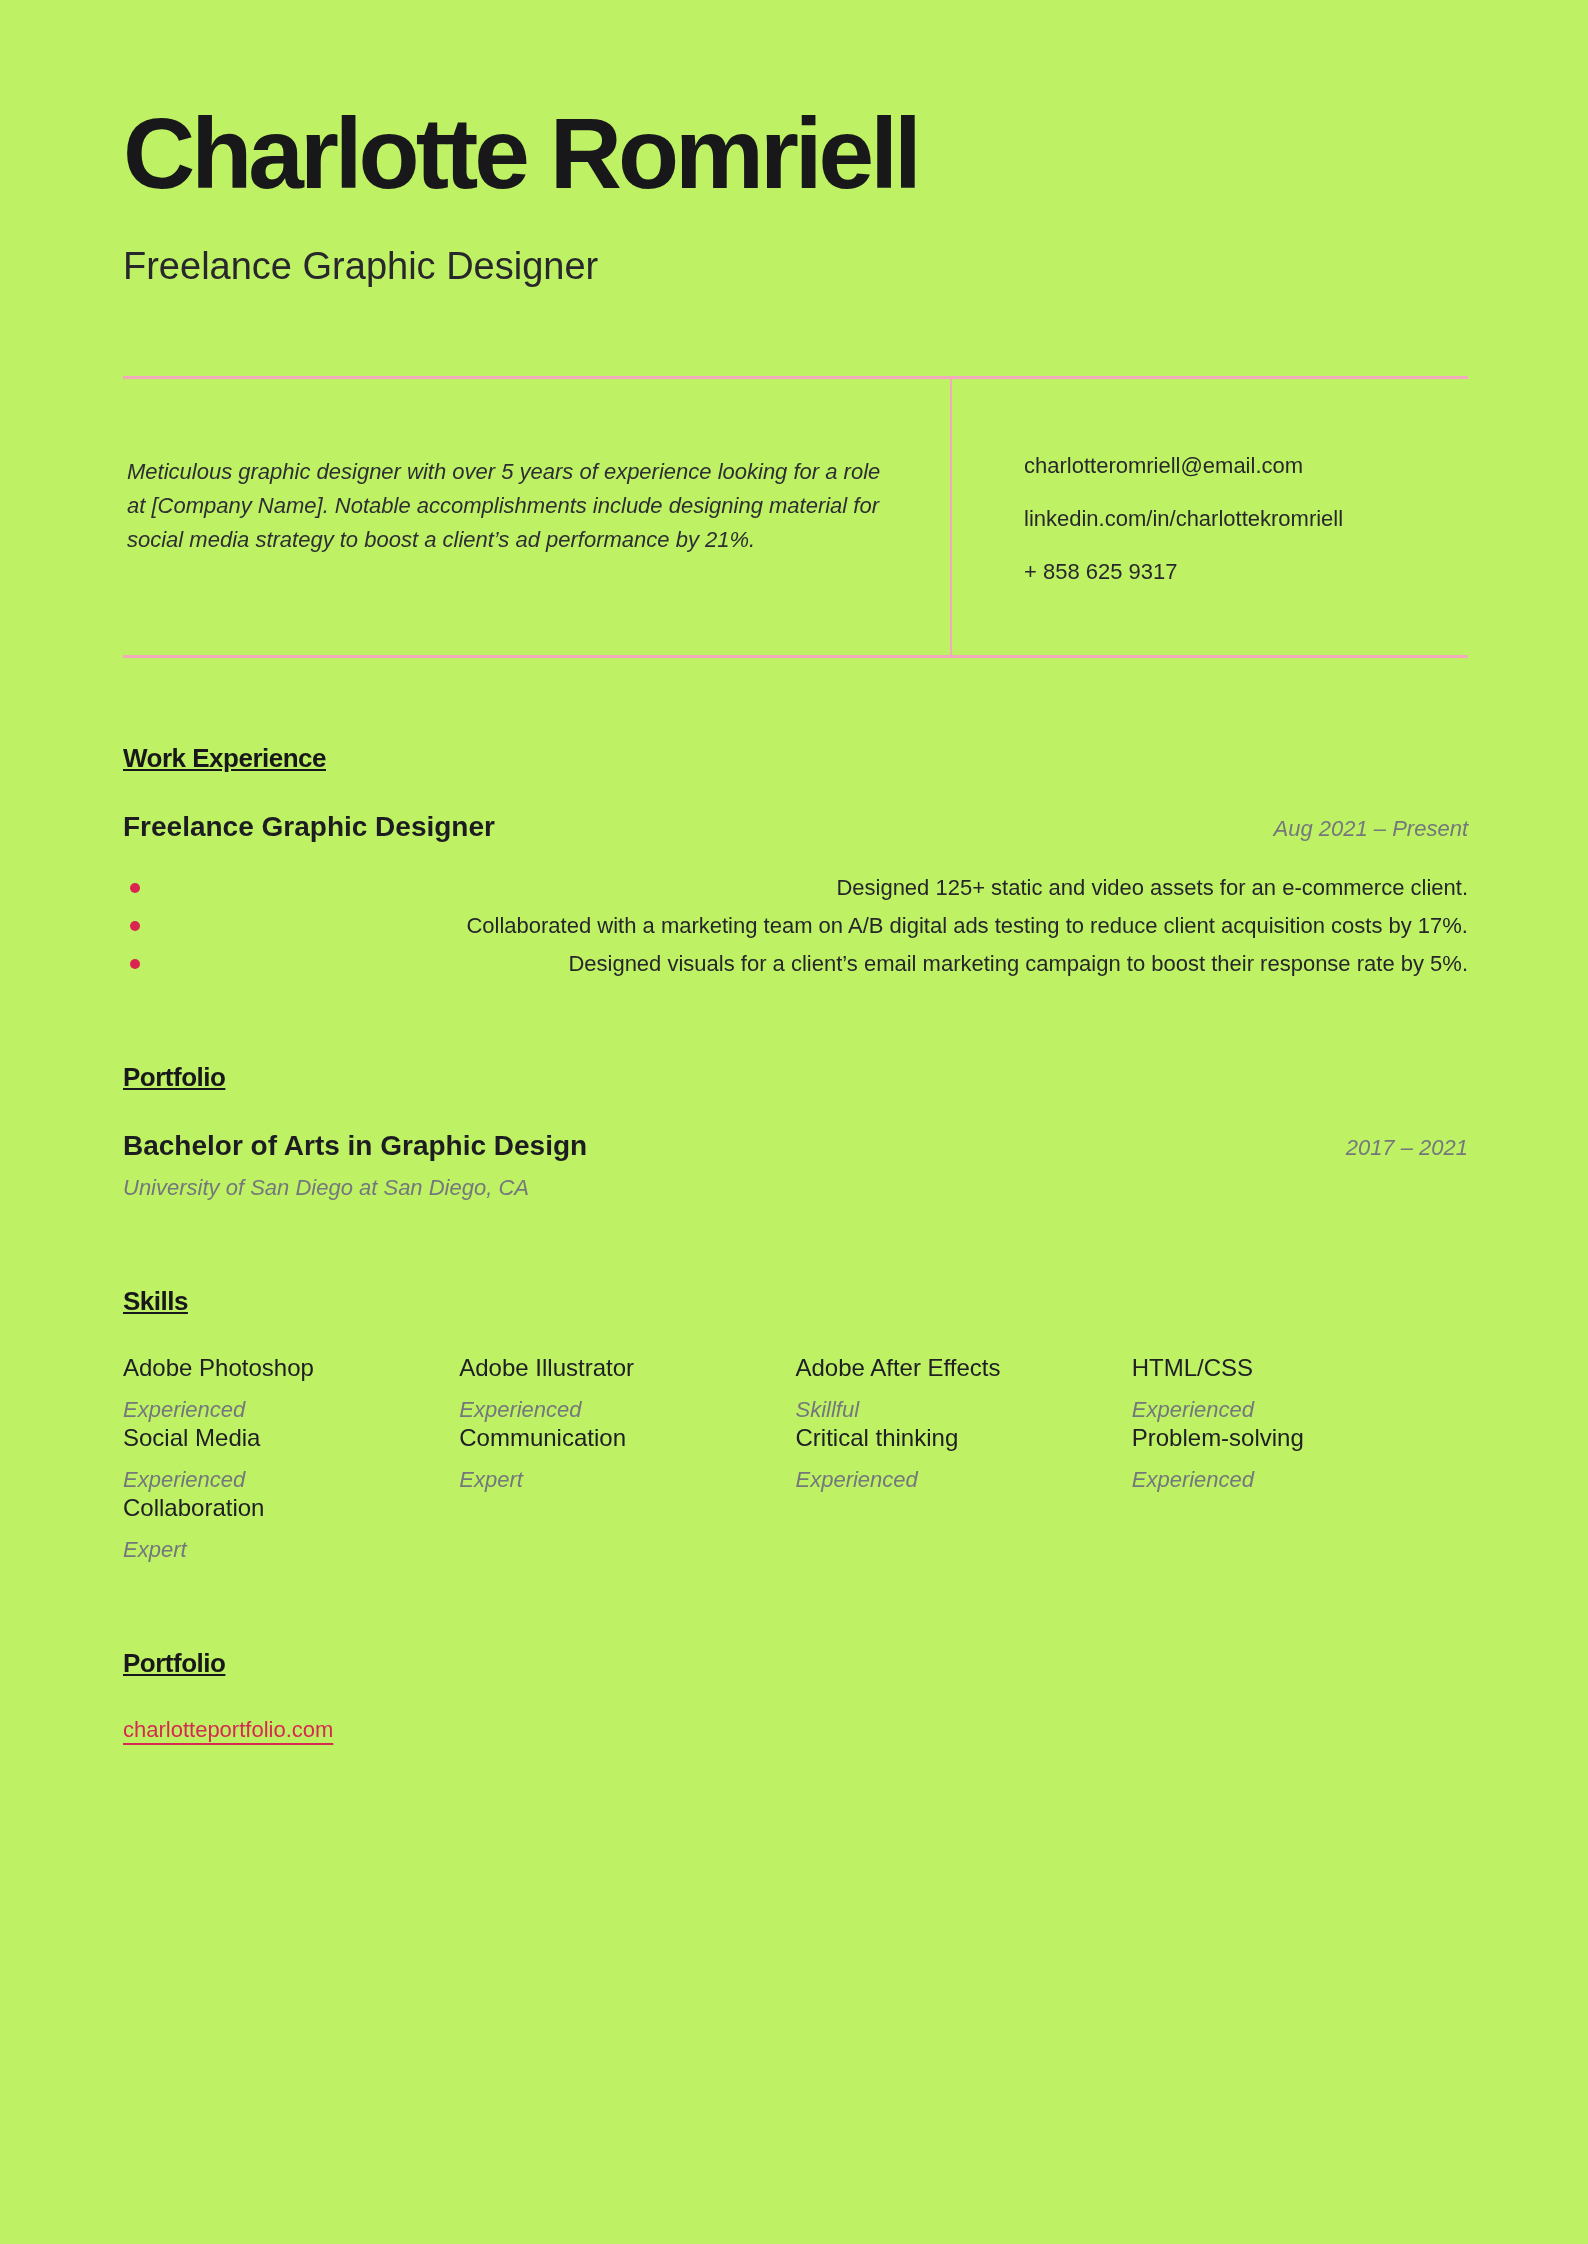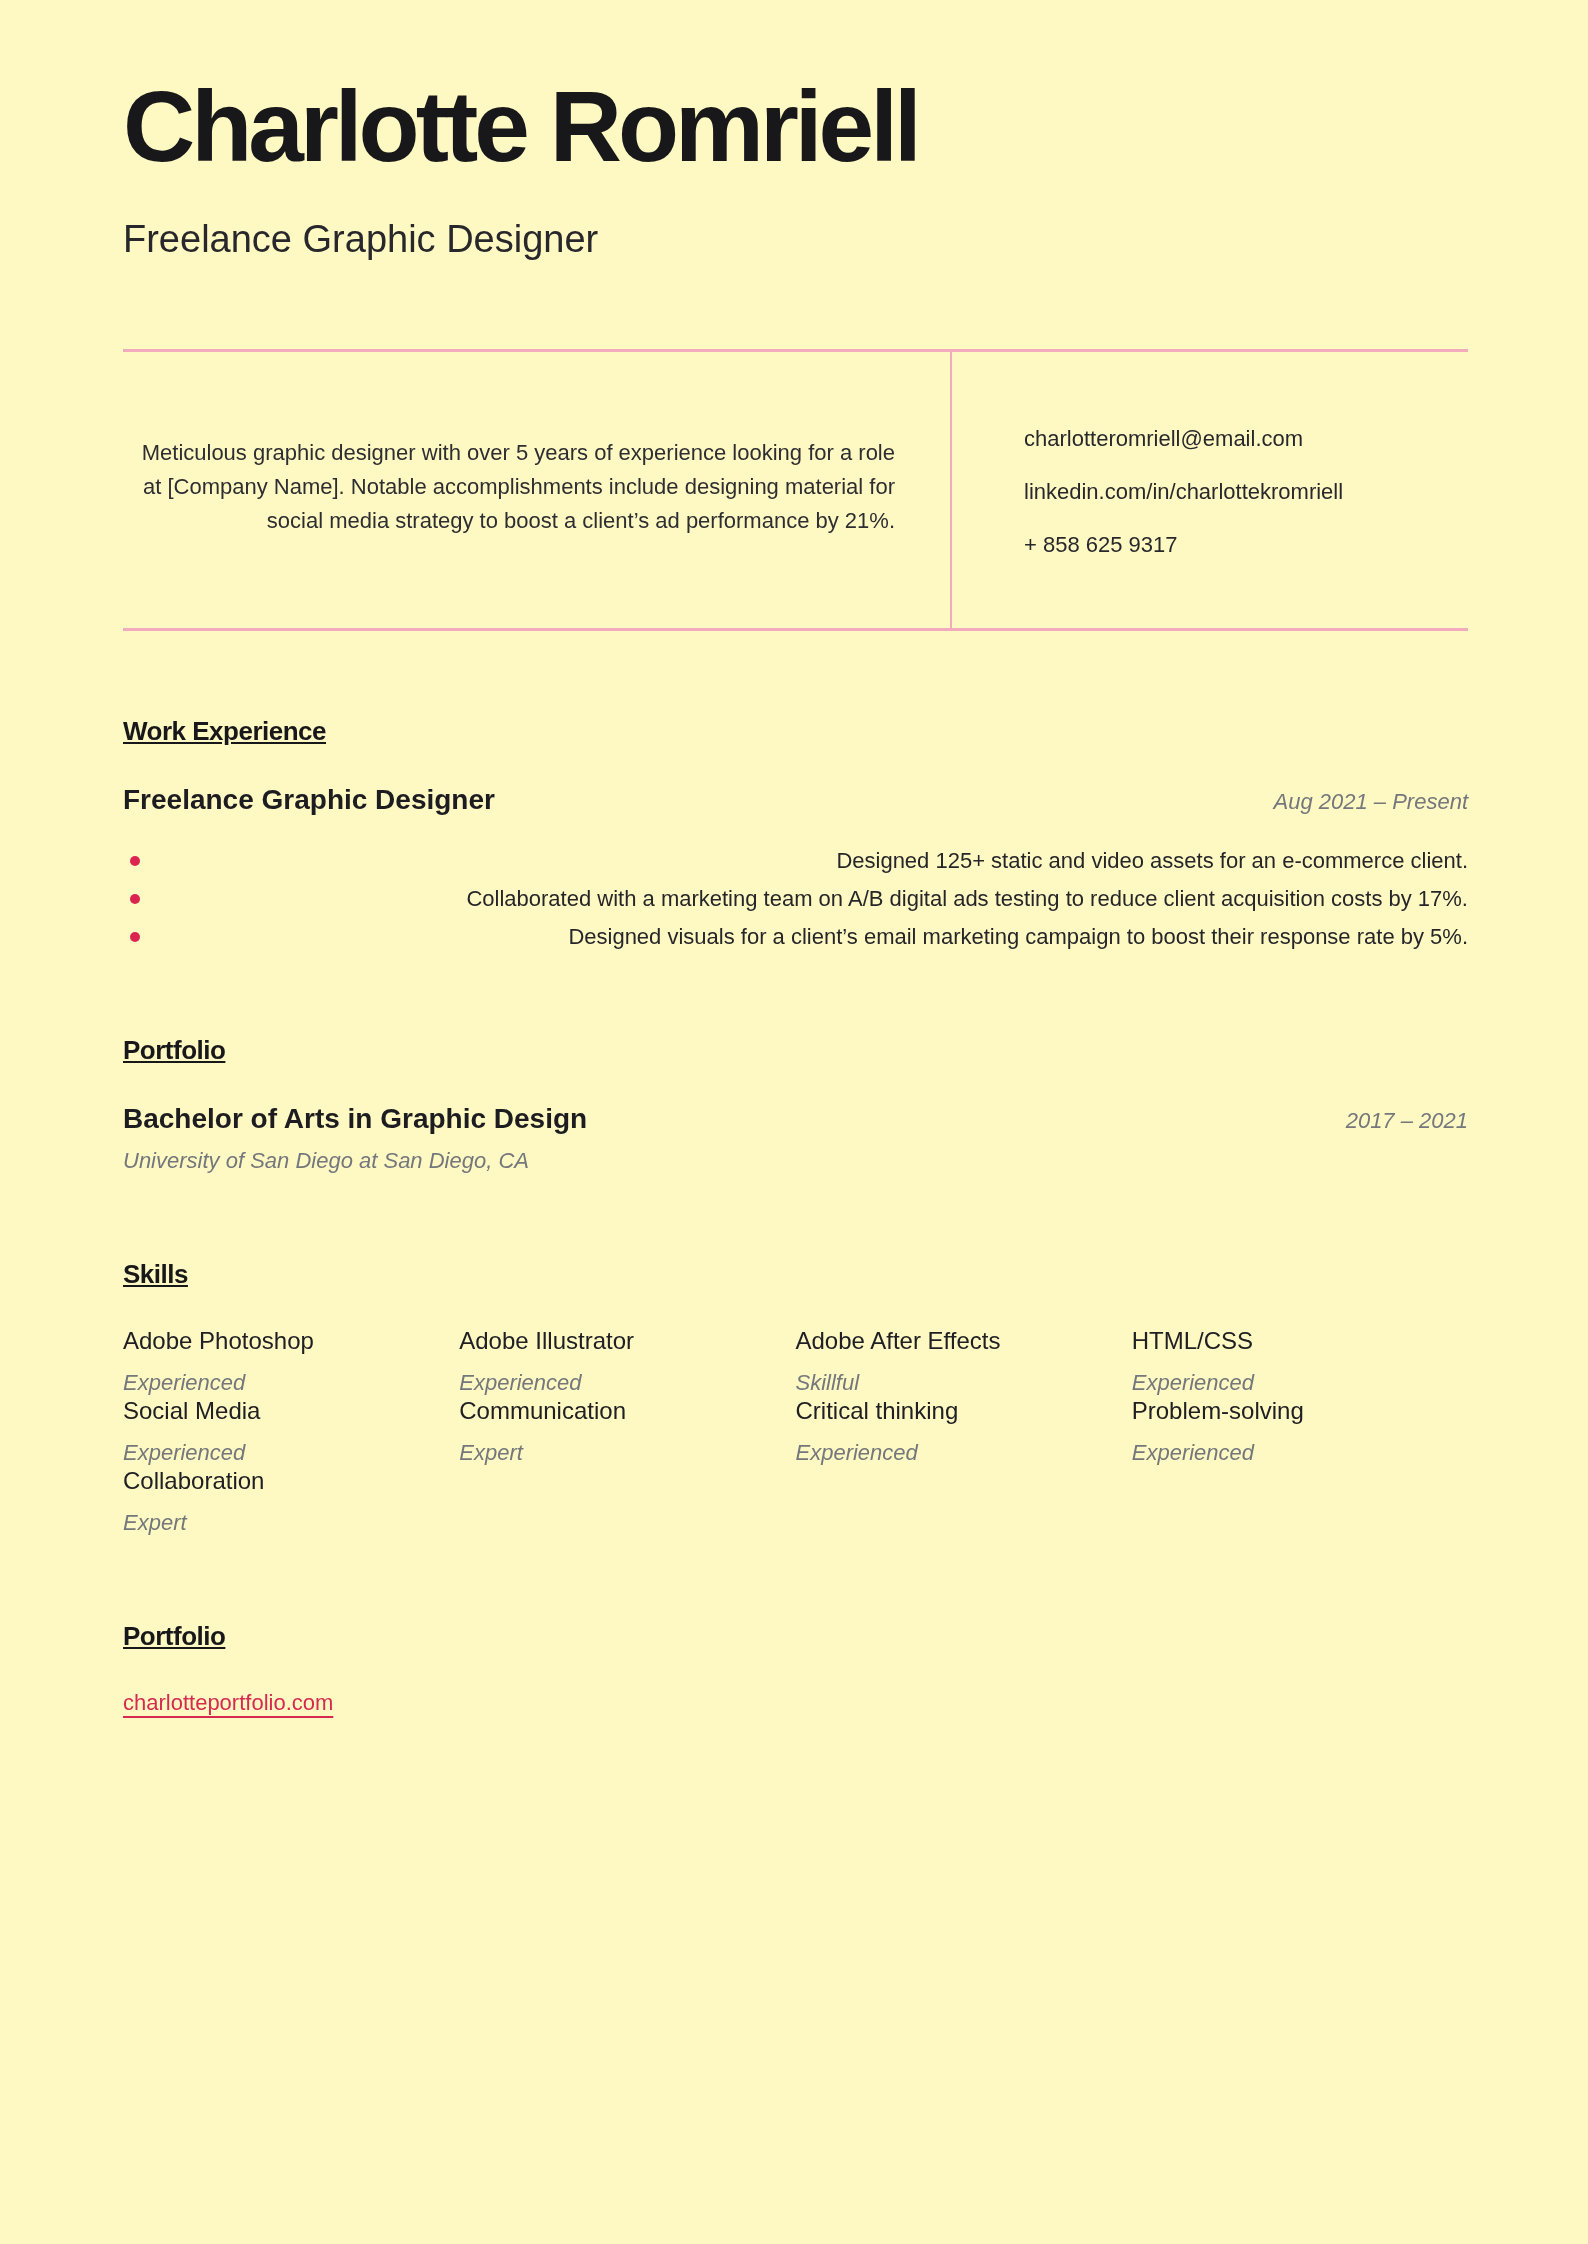--- a/index.html
+++ b/index.html
@@ -1,24 +1,24 @@
 <!DOCTYPE html>
 <html><head>
 <meta charset="utf-8">
 <style>
   html,body { margin:0; padding:0; background:#ffffff; }
   .page {
     position:relative;
     width:1588px; height:2244px;
     box-sizing:border-box;
-    padding:76px 120px 0 123px;
+    padding:103px 120px 0 123px;
     font-family:"Liberation Sans", sans-serif;
     color:#26262a;
     overflow:hidden;
-    background:#fef9c3;
+    background:#bef264;
   }
   h1.name {
     margin:0;
     font-size:100px;
     line-height:1;
     font-weight:bold;
     letter-spacing:-4px;
     color:#18181a;
   }
   .subtitle {
@@ -33,26 +33,26 @@
     border-top:3px solid #f2abbc;
     border-bottom:3px solid #f2abbc;
   }
   .intro-left {
     width:829px;
     box-sizing:border-box;
     border-right:2px solid #f2abbc;
     padding:72px 40px 70px 0;
   }
   .summary {
-    margin:12px;
+    margin:4px;
     max-width:760px;
     font-size:22px;
     line-height:34px;
+    font-style:italic;
     color:#2e2e32;
-    text-align:right;
   }
   .intro-right {
     flex:1;
     padding:74px 0 70px 72px;
   }
   .contact-line {
     font-size:22px;
     line-height:26px;
     margin-bottom:27px;
     color:#28282c;

